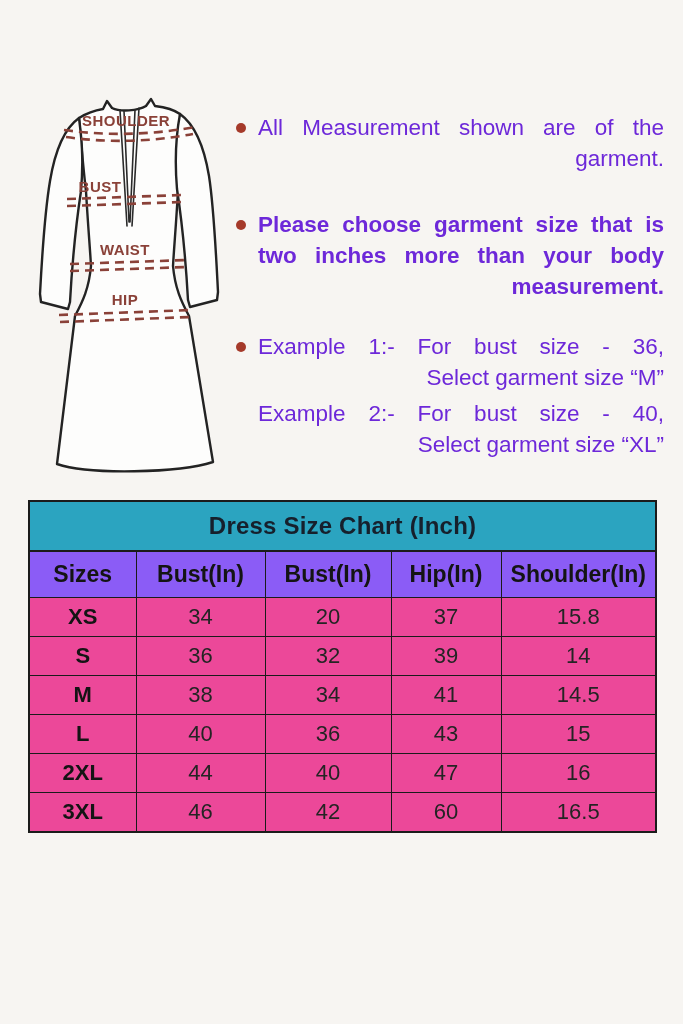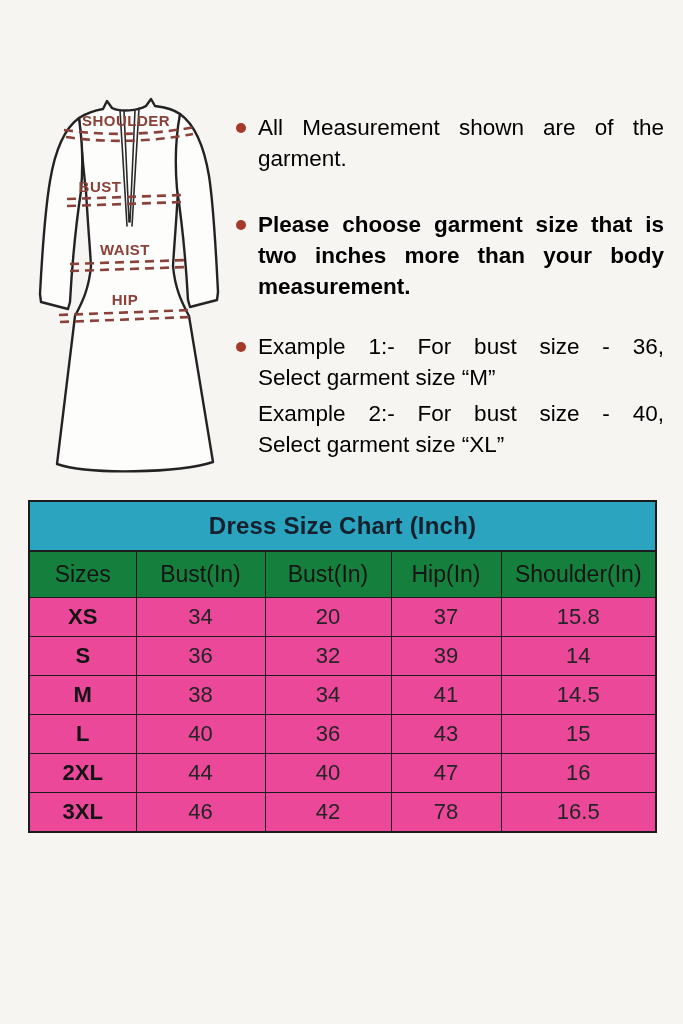--- a/index.html
+++ b/index.html
@@ -13,41 +13,41 @@
 
   
   .dress-wrap{position:absolute;left:18px;top:96px;width:222px;height:400px;}
   .dress-wrap svg{width:100%;height:100%;display:block;}
   .garment-line{fill:#fdfdfc;stroke:#232323;stroke-width:2.4;stroke-linejoin:round;stroke-linecap:round;}
   .slit{fill:none;stroke:#2a2a2a;stroke-width:1.6;stroke-linecap:round;}
   .measure{fill:none;stroke:#8a4138;stroke-width:2.6;stroke-dasharray:9 6;stroke-linecap:butt;}
   .mlabel{fill:#8a4138;font-weight:700;font-size:15px;letter-spacing:.5px;font-family:"Liberation Sans","DejaVu Sans",sans-serif;}
 
   
-  .notes{position:absolute;left:236px;top:112px;width:428px;color:#000000;}
+  .notes{position:absolute;left:236px;top:112px;width:428px;color:#6d28d9;}
   .note{display:flex;align-items:flex-start;}
   .note .dot{flex:none;width:10px;height:10px;border-radius:50%;background:#a53a2a;margin:11px 12px 0 0;}
   .note .dot.hidden{visibility:hidden;}
   .note .txt{flex:1;font-size:22.5px;line-height:31px;}
-  .note .txt p{margin:0;}
+  .note .txt p{margin:0;text-align:right;}
   .jline{text-align:justify;text-align-last:justify;}
   .lline{text-align:left;}
   .note.n1{margin-bottom:35px;}
   .note.n2{margin-bottom:29px;font-weight:bold;}
   .note.n3{margin-bottom:5px;}
 
   
   .chart{position:absolute;left:28px;top:500px;width:627px;border-collapse:collapse;table-layout:fixed;}
   .chart th,.chart td{border:1.6px solid #1b1b1b;padding:0;text-align:center;vertical-align:middle;}
   .chart .title-cell{
     background:#2ba4c0;height:48px;
     font-size:24px;font-weight:700;color:#16202c;letter-spacing:.2px;
     border:2.4px solid #1b1b1b;
   }
-  .chart thead .colhead th{height:45px;font-size:23px;font-weight:400;color:#141414;background:#15803d;}
+  .chart thead .colhead th{height:45px;font-size:23px;font-weight:700;color:#141414;background:#8b5cf6;}
   .chart tbody td{height:38px;font-size:22px;color:#242424;background:#ec4899;}
   .chart tbody td.size-col{font-weight:600;color:#141414;}
   .chart col.c1{width:107px;} .chart col.c2{width:129px;} .chart col.c3{width:126px;}
   .chart col.c4{width:110px;} .chart col.c5{width:155px;}
   .chart{border:2.4px solid #1b1b1b;}
 </style>
 </head>
 <body>
 
 <div class="canvas">
@@ -193,19 +193,19 @@
         <td class="size-col">2XL</td>
         <td>44</td>
         <td>40</td>
         <td>47</td>
         <td>16</td>
       </tr>
       <tr>
         <td class="size-col">3XL</td>
         <td>46</td>
         <td>42</td>
-        <td>78</td>
+        <td>60</td>
         <td>16.5</td>
       </tr>
     </tbody>
   </table>
 
 </div>
 
 </body></html>

